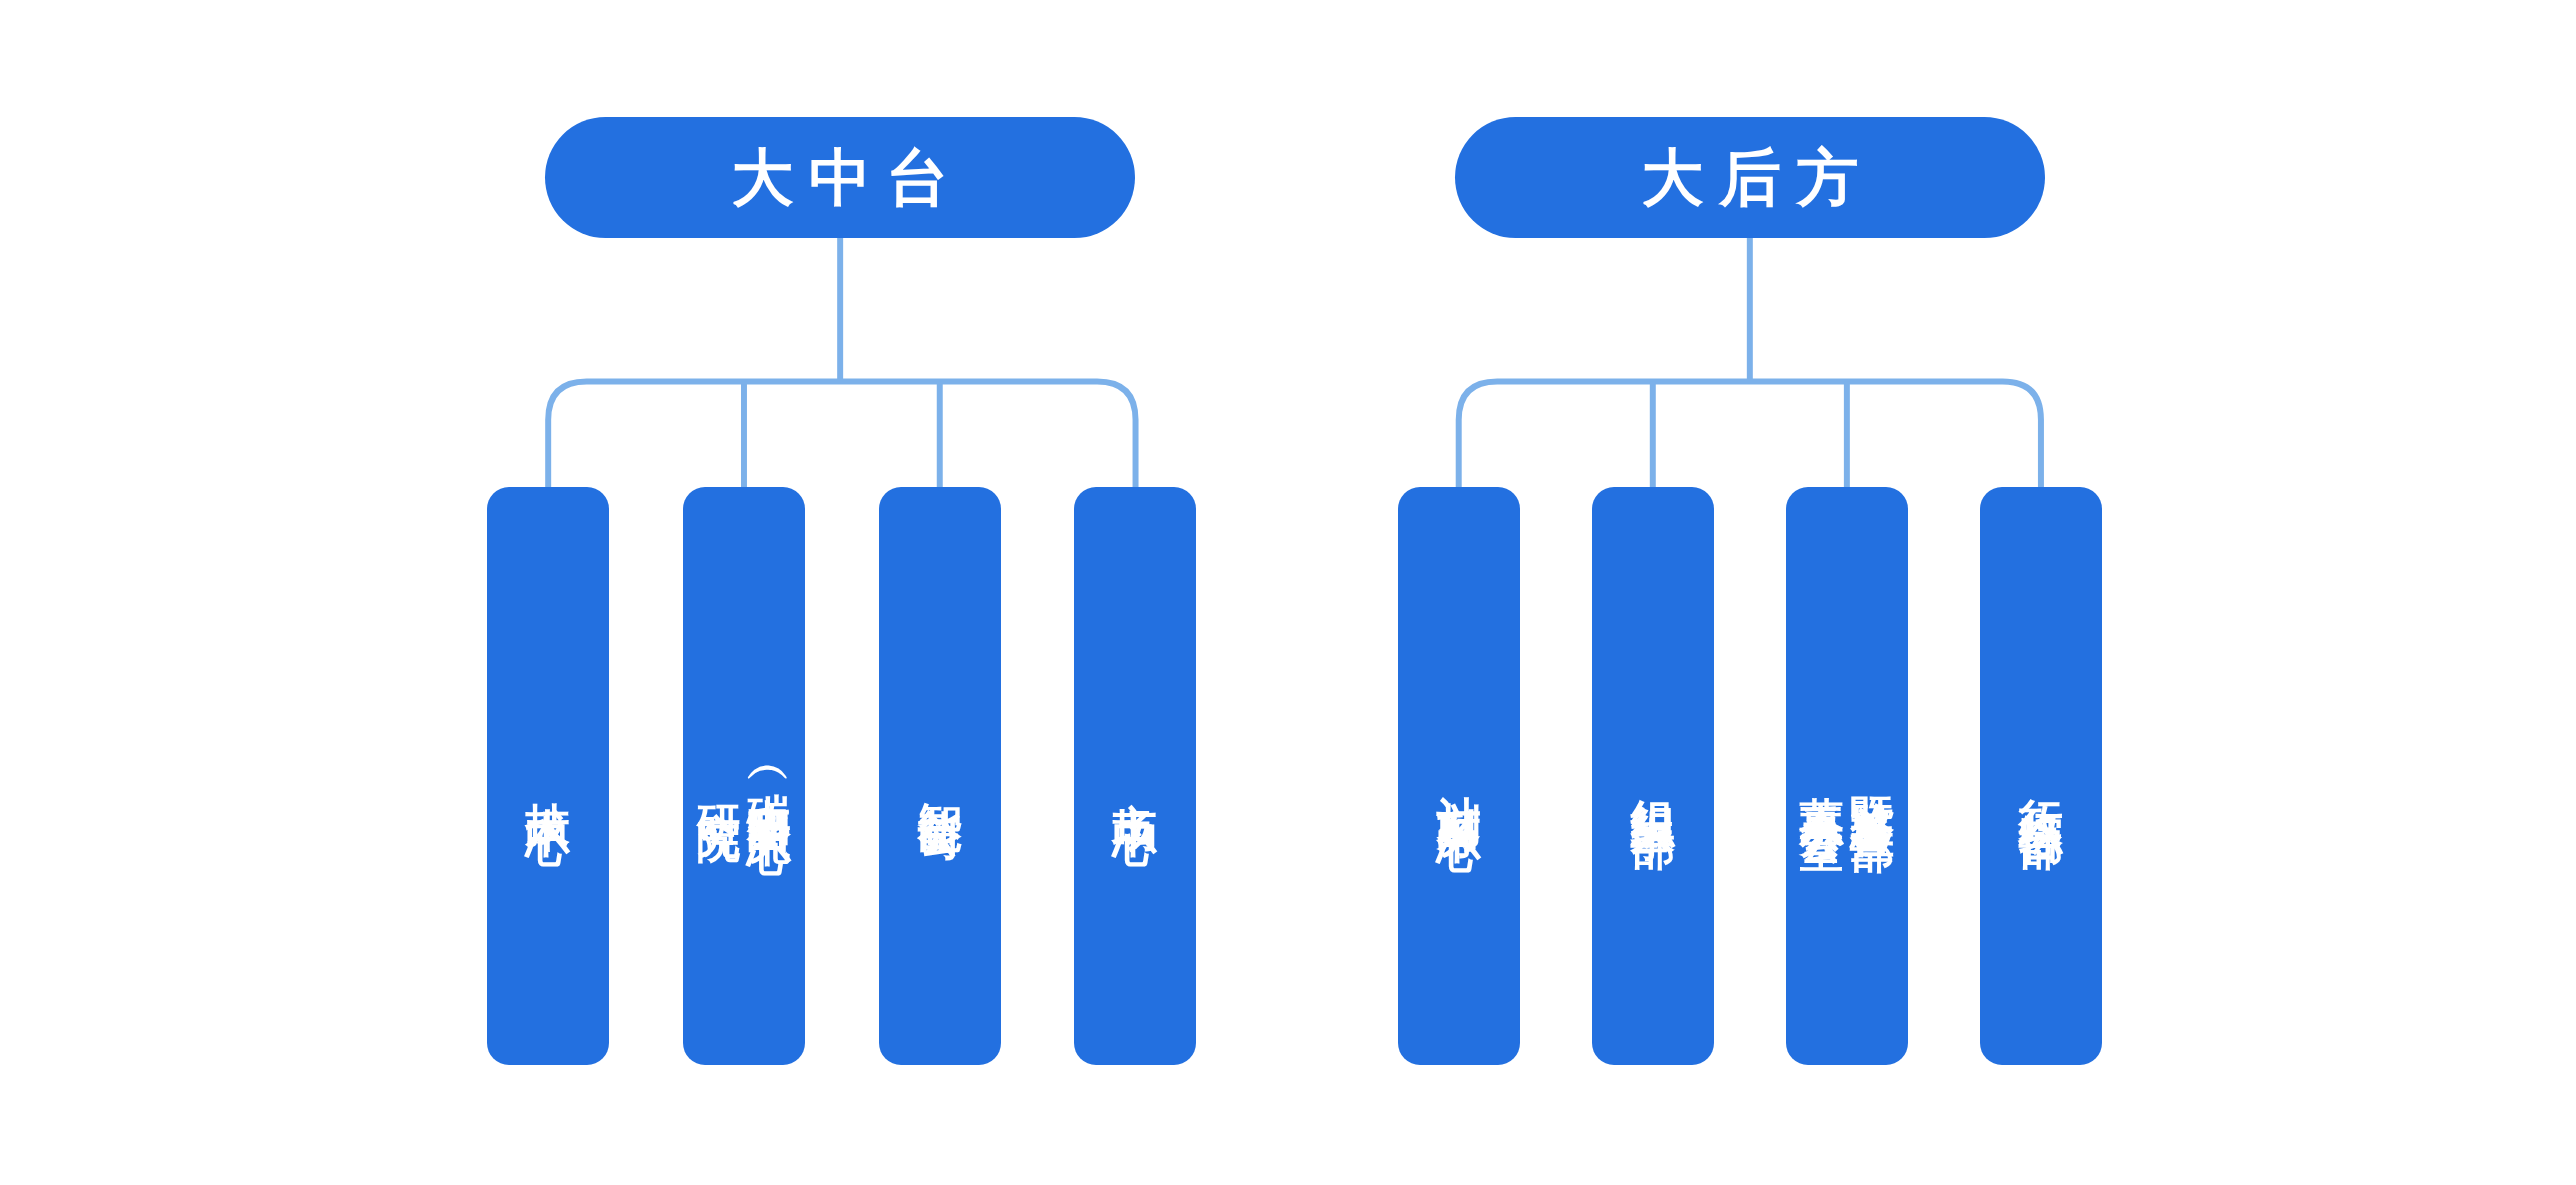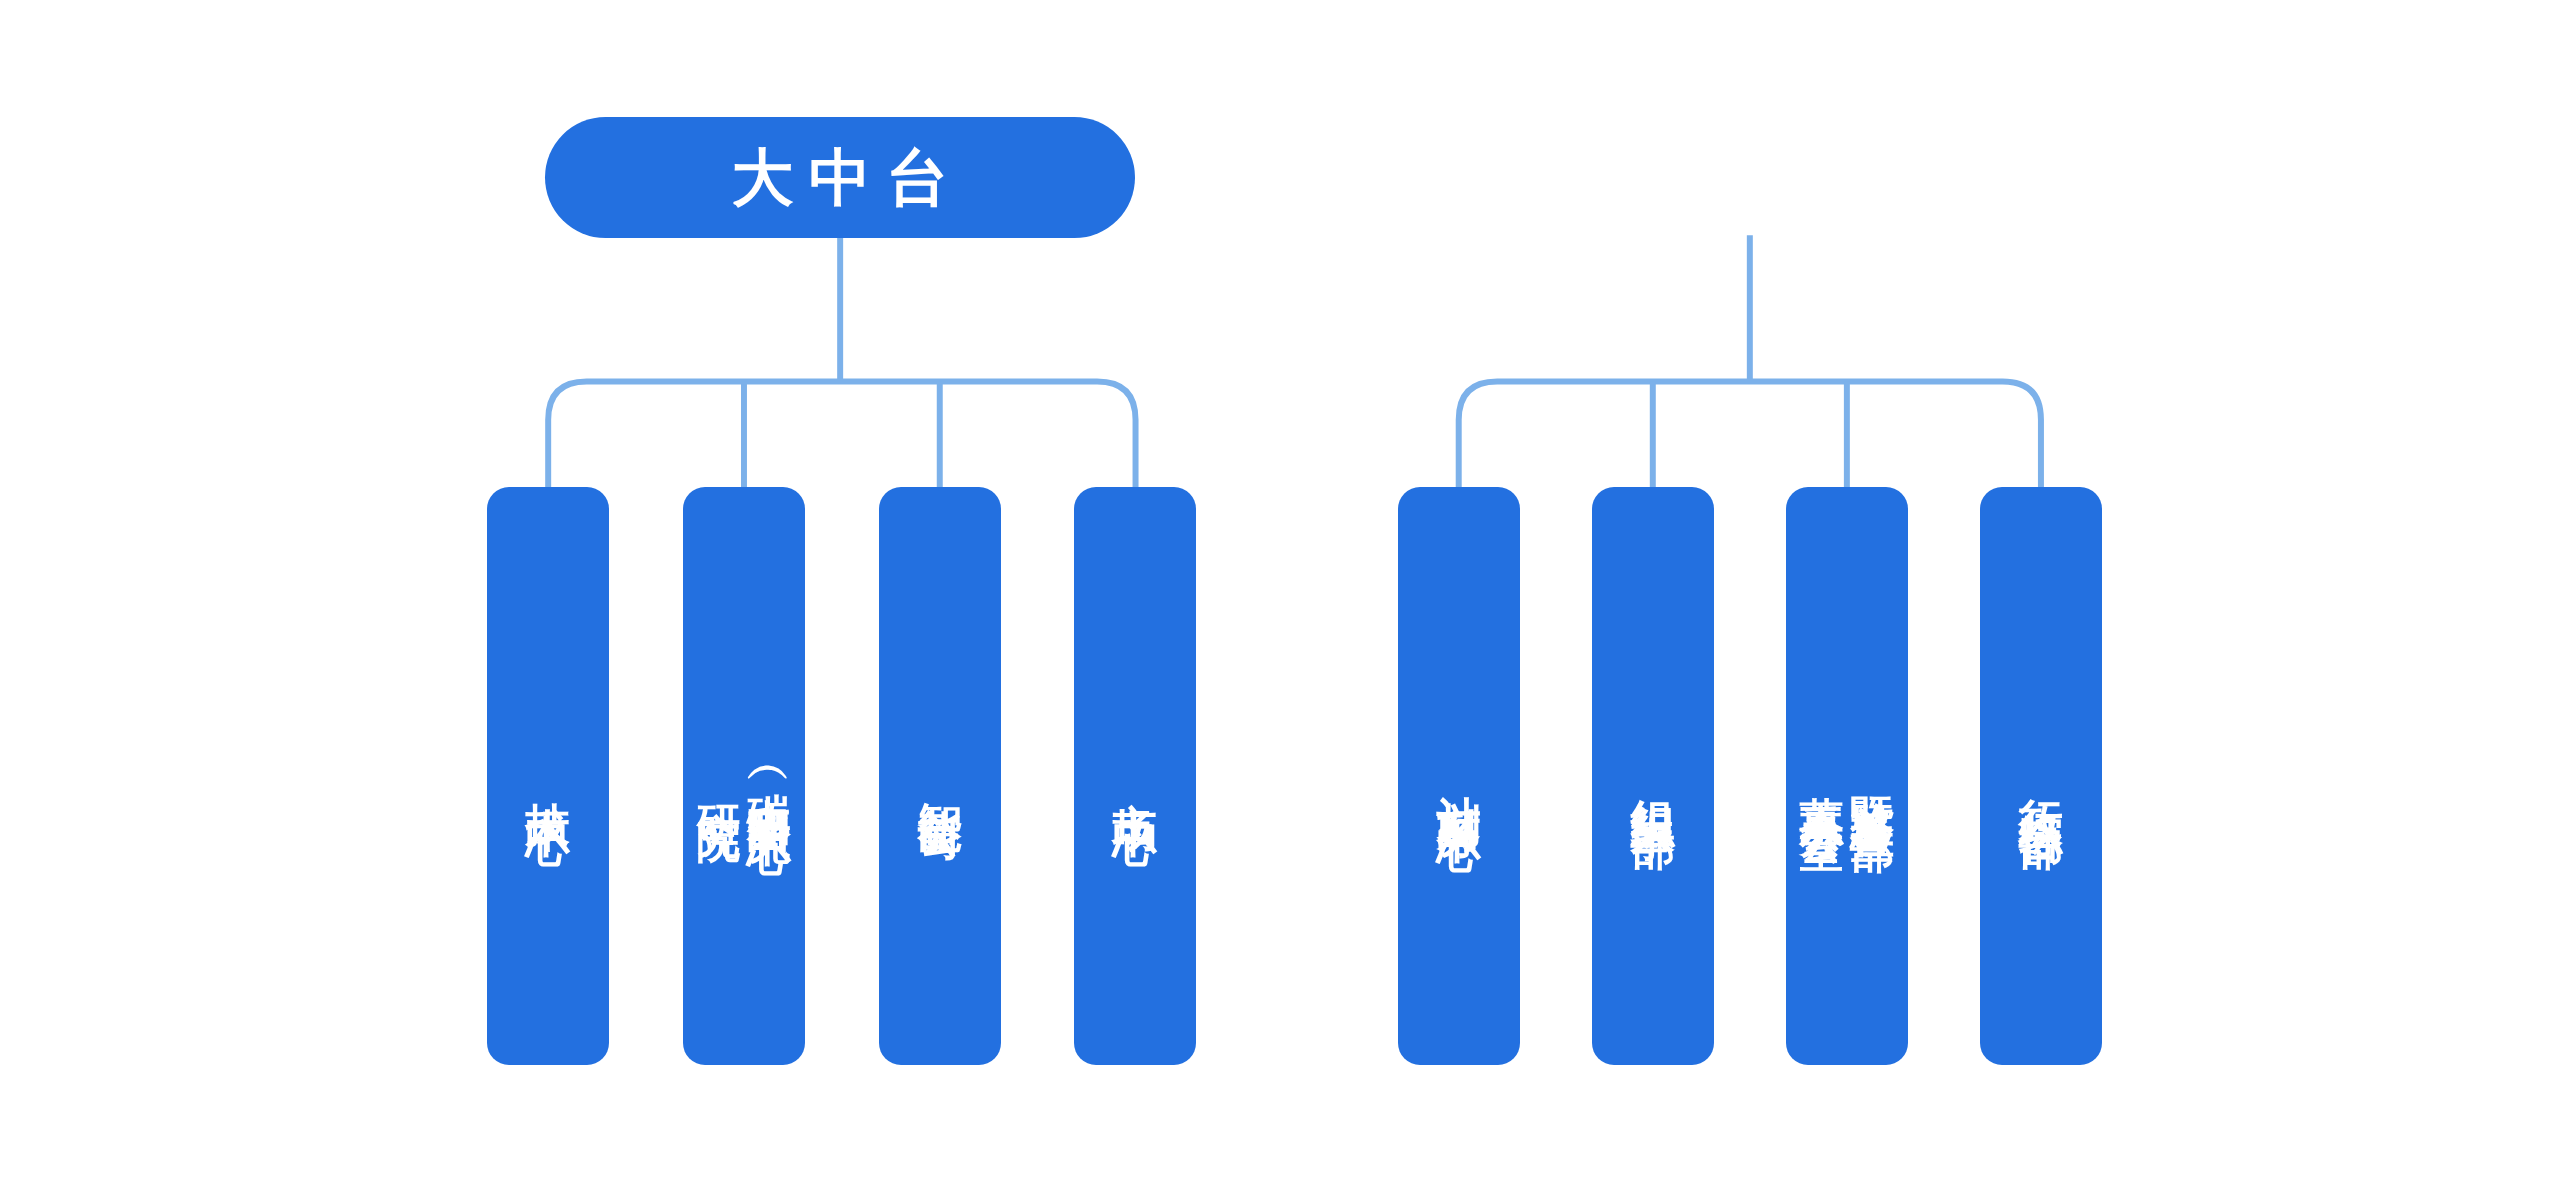--- a/index.html
+++ b/index.html
@@ -108,20 +108,23 @@
     <span class="vlabel">研究院
 （碳中和研究中心）</span>
   </div>
   <div class="node child-node c3">
     <span class="vlabel">智能公司</span>
   </div>
   <div class="node child-node c4">
     <span class="vlabel">市场中心</span>
   </div>
 
+  <div class="node parent-node parent-2">
+    <span class="hlabel">大后方</span>
+  </div>
   <div class="node child-node c5">
     <span class="vlabel">计划财务中心</span>
   </div>
   <div class="node child-node c6">
     <span class="vlabel">组织人事部</span>
   </div>
   <div class="node child-node c7">
     <span class="vlabel">董事会办公室
 暨监督检查部</span>
   </div>

